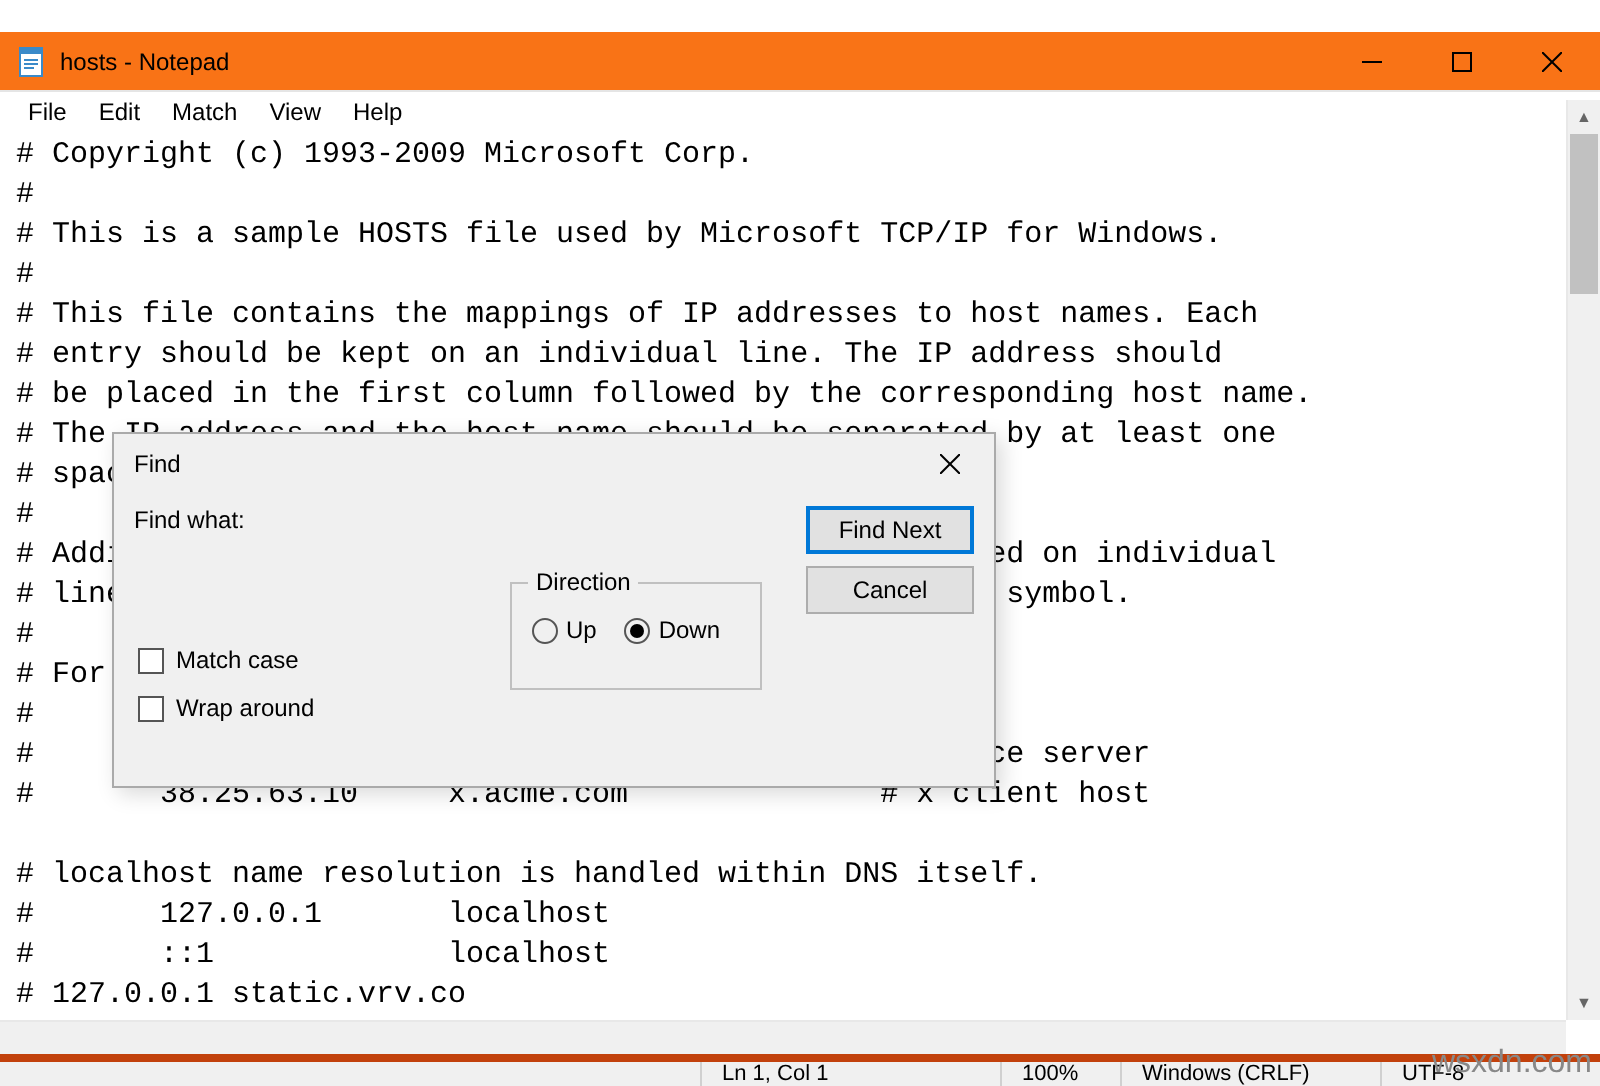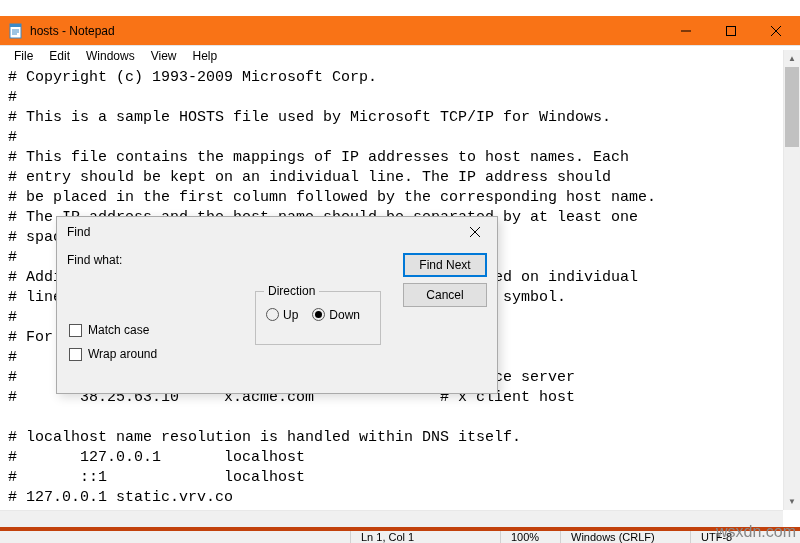--- a/index.html
+++ b/index.html
@@ -29,21 +29,21 @@
 .find-body { padding: 6px 10px; position: relative; height: 146px; }
 .find-row { display: flex; align-items: flex-end; }
 .find-label { width: 76px; font-size: 12px; }
 .find-input { width: 244px; height: 24px; border: 3px solid #d40000; background: #fff; font-size: 12px; padding: 0 4px; font-family: "Segoe UI"; }
 .find-btn { position: absolute; right: 10px; width: 84px; height: 24px; background: #e1e1e1; border: 1px solid #adadad; font-size: 12px; display:flex; align-items:center; justify-content:center; }
 .find-btn.primary { border: 2px solid #0078d7; top: 6px; }
 .find-btn.secondary { top: 36px; }
 .groupbox { position: absolute; left: 198px; top: 44px; width: 126px; height: 54px; border: 1px solid #c0c0c0; }
 .groupbox .legend { position: absolute; top: -8px; left: 8px; background: #f0f0f0; padding: 0 4px; font-size: 12px; }
 .radios { display:flex; gap: 14px; padding: 16px 10px 0 10px; font-size: 12px; align-items:center; }
-.radio { display: inline-flex; gap: 4px; }
+.radio { display: inline-flex; align-items: center; gap: 4px; }
 .radio .circ { width: 13px; height: 13px; border: 1px solid #555; border-radius: 50%; display:flex; align-items:center; justify-content:center; }
 .radio .dot { width: 7px; height: 7px; background: #000; border-radius: 50%; }
 .checks { position: absolute; left: 12px; top: 76px; font-size: 12px; }
 .check { display:flex; align-items:center; gap: 6px; margin-bottom: 10px; }
 .check .box { width: 13px; height: 13px; border: 1px solid #555; background:#fff; }
 </style>
 </head>
 <body>
 
 <div class="titlebar">
@@ -73,21 +73,21 @@
           <line x1="0" y1="0" x2="10" y2="10" stroke="#000"></line>
           <line x1="10" y1="0" x2="0" y2="10" stroke="#000"></line>
         </svg>
       </div>
   </div>
 </div>
 
 <div class="menubar">
   <span>File</span>
   <span>Edit</span>
-  <span>Windows</span>
+  <span>Match</span>
   <span>View</span>
   <span>Help</span>
 </div>
 
 <div class="content" id="doc"># Copyright (c) 1993-2009 Microsoft Corp.
 #
 # This is a sample HOSTS file used by Microsoft TCP/IP for Windows.
 #
 # This file contains the mappings of IP addresses to host names. Each
 # entry should be kept on an individual line. The IP address should

